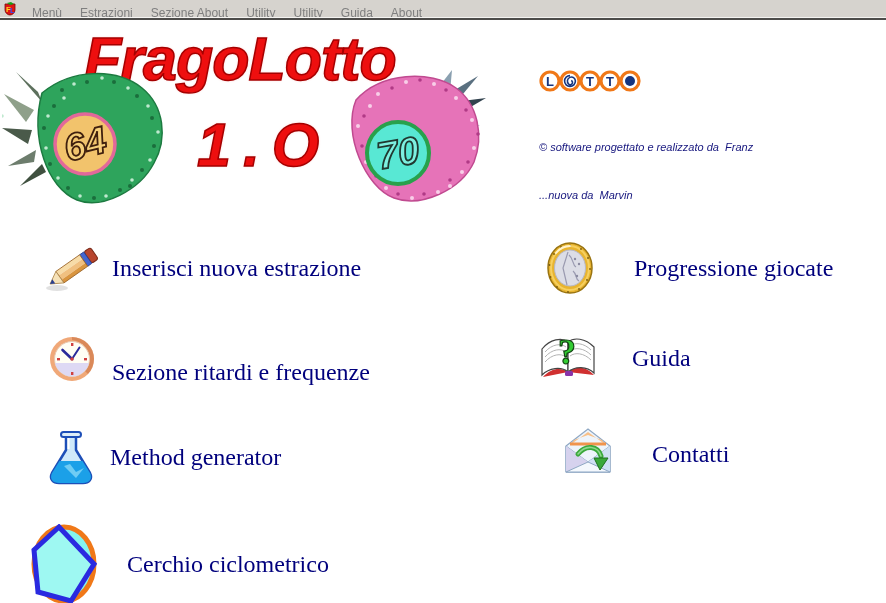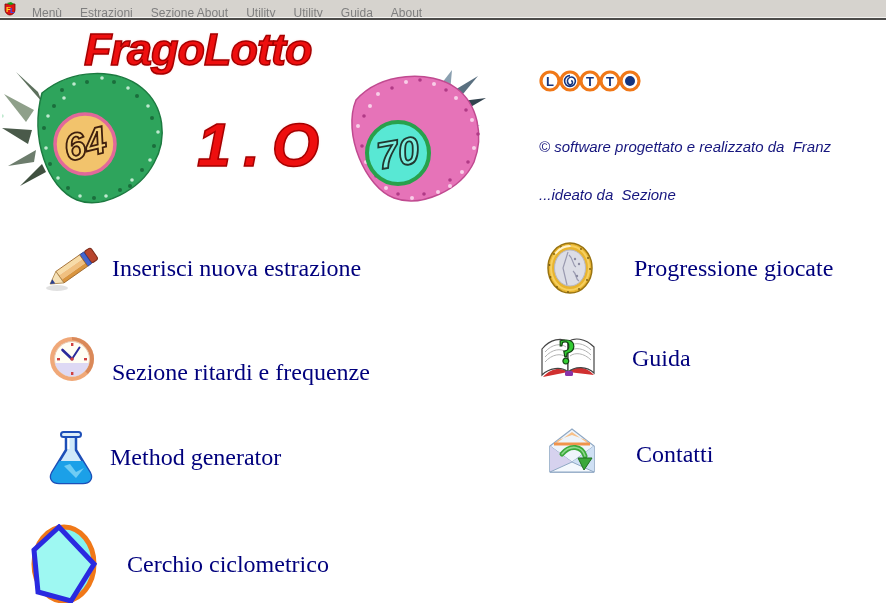--- a/index.html
+++ b/index.html
@@ -14,50 +14,50 @@
   }
   .menubar-edge-light{position:absolute;top:17px;left:0;width:886px;height:1px;background:#f4f3f1;}
   .menubar-edge-dark{position:absolute;top:18px;left:0;width:886px;height:2px;background:#4d4c4a;}
   .app-icon{width:14px;height:14px;margin-right:6px;flex:0 0 auto;}
   .menu-item{
     font-size:12px;color:#7f7f7f;padding:10px 9px 2px 9px;white-space:nowrap;cursor:default;
   }
   
   .title{
     position:absolute;left:84px;top:24px;
-    font-size:45px;font-weight:bold;font-style:italic;letter-spacing:-1px;
+    font-size:61px;font-weight:bold;font-style:italic;letter-spacing:-1px;
     color:#ee0f0f;-webkit-text-stroke:1.5px #a50000;text-shadow:0 0 3px #ffc4c4;
     white-space:nowrap;
   }
   .version{
     position:absolute;left:197px;top:110px;
     font-size:61px;font-weight:bold;font-style:italic;letter-spacing:12px;
     color:#ee0f0f;-webkit-text-stroke:1.5px #a50000;text-shadow:0 0 3px #ffc4c4;
   }
   .berry-left{position:absolute;left:2px;top:68px;}
   .berry-right{position:absolute;left:326px;top:70px;}
   .lotto-logo{position:absolute;left:539px;top:69px;}
   .credits{
     position:absolute;left:539px;top:107px;
-    font-size:15px;font-style:italic;color:#16167e;line-height:16px;white-space:pre;
+    font-size:11px;font-style:italic;color:#16167e;line-height:16px;white-space:pre;
   }
   
   .mrow{position:absolute;display:flex;align-items:center;cursor:pointer;}
   .ibox{display:flex;justify-content:center;align-items:center;flex:0 0 auto;}
   .mlabel{
     font-family:"Liberation Serif",serif;font-size:24px;color:#00007d;
     white-space:nowrap;
   }
   #row-l1{left:42px;top:240px;height:56px;}
   #row-l2{left:42px;top:330px;height:56px;align-items:flex-end;}
   #row-l3{left:40px;top:427px;height:60px;}
   #row-l4{left:28px;top:522px;height:84px;gap:17px;}
   #row-r1{left:538px;top:240px;height:56px;}
   #row-r2{left:536px;top:330px;height:56px;}
-  #row-r3{left:540px;top:425px;height:58px;}
+  #row-r3{left:556px;top:425px;height:58px;}
   #row-l1 .ibox,#row-l2 .ibox,#row-l3 .ibox{width:62px;}
   #row-l4 .ibox{width:72px;}
   #row-r1 .ibox,#row-r2 .ibox,#row-r3 .ibox{width:64px;}
   #row-l1 .mlabel,#row-l2 .mlabel,#row-l3 .mlabel{margin-left:8px;}
   #row-l4 .mlabel{margin-left:10px;}
   #row-r1 .mlabel,#row-r2 .mlabel,#row-r3 .mlabel{margin-left:32px;}
 </style>
 </head>
 <body>
 
@@ -193,21 +193,21 @@
       <path d="M31,6.6 a5.4,5.4 0 1 0 5.4,5.4 a4,4 0 1 0 -6.8,2.9 a2.2,2.2 0 1 0 2.6,-3.4"></path>
     </g>
     <text x="51" y="17" text-anchor="middle" font-family="Liberation Sans,sans-serif" font-size="13" font-weight="bold" fill="#15357f">T</text>
     <text x="71" y="17" text-anchor="middle" font-family="Liberation Sans,sans-serif" font-size="13" font-weight="bold" fill="#15357f">T</text>
     <circle cx="91" cy="12" r="5" fill="#15357f"></circle>
   </svg>
 </div>
 
 <div class="credits">
   <div>© software progettato e realizzato da  Franz</div>
-  <div>...ideato da  Sezione</div>
+  <div>...nuova da  Marvin</div>
 </div>
 
 <div class="mrow" id="row-l1">
   <span class="ibox">
     <svg width="60" height="54" viewBox="0 0 60 54">
       <ellipse cx="14" cy="47" rx="11" ry="3" fill="#c9c9c9" opacity="0.55"></ellipse>
       <g transform="rotate(-35 30 27)">
         <rect x="48" y="20" width="8" height="14" rx="2.5" fill="#b8452e" stroke="#7a2a18" stroke-width="1"></rect>
         <rect x="43" y="20" width="5" height="14" fill="#4466d0" stroke="#2a3f8f" stroke-width="0.8"></rect>
         <rect x="14" y="20" width="29" height="5" fill="#f7dca8"></rect>

